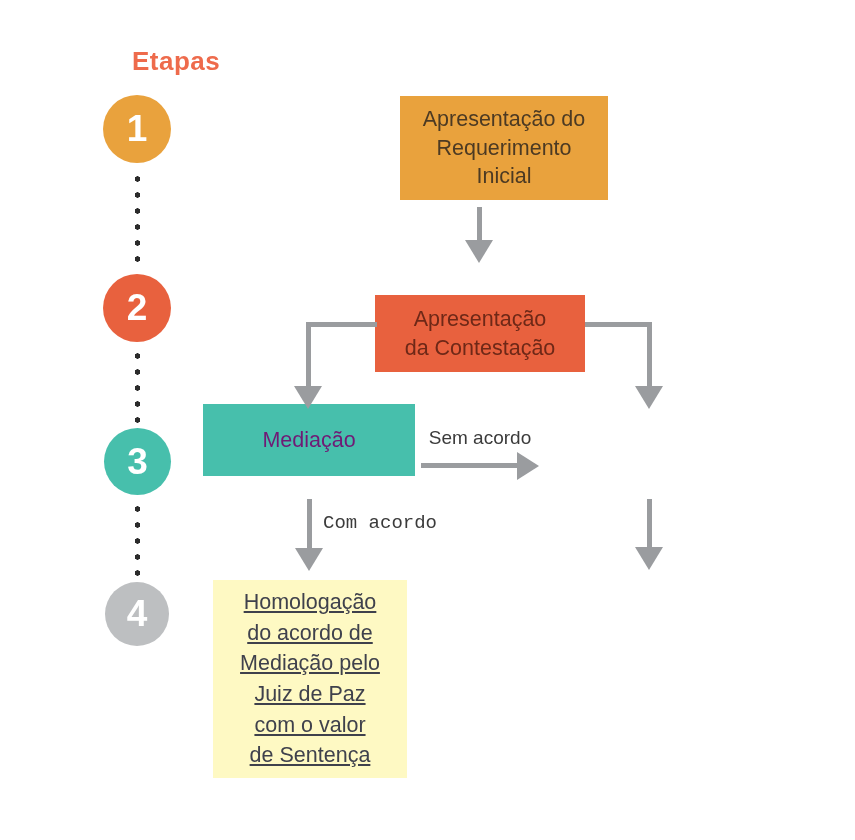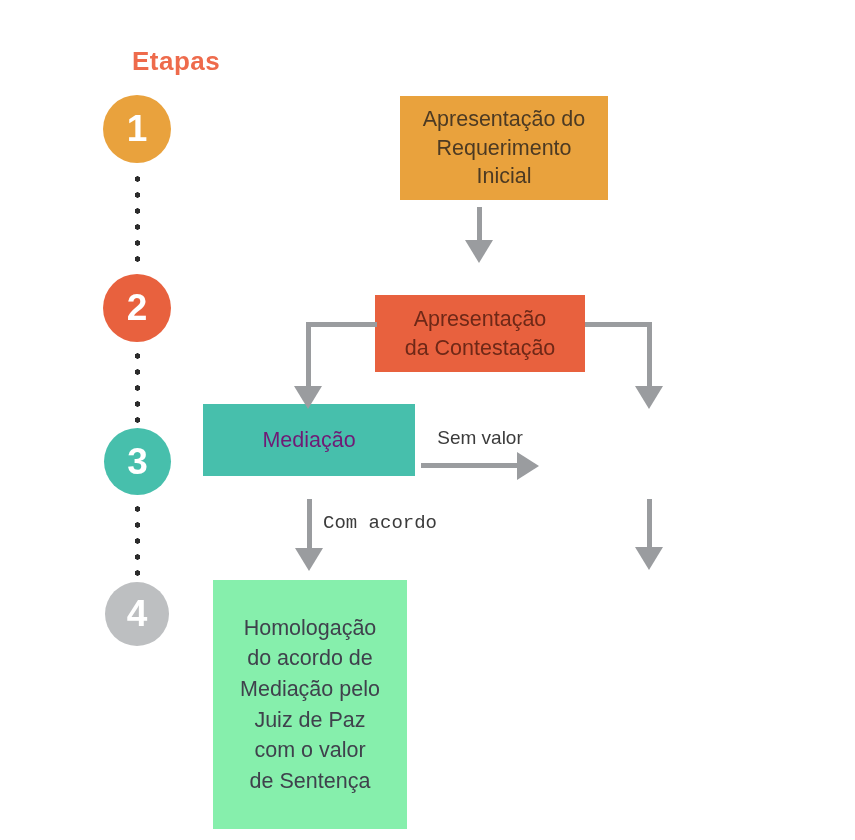--- a/index.html
+++ b/index.html
@@ -32,21 +32,21 @@
   .d3 { top:501px; height:76px; }
   
   .box {
     position:absolute; display:flex; align-items:center; justify-content:center;
     text-align:center; white-space:pre-line; font-size:21.5px; line-height:1.33;
   }
   .box-requerimento { left:400px; top:96px;  width:208px; height:104px; background:#E9A23D; color:#4C3A23; }
   .box-contestacao  { left:375px; top:275px; width:210px; height:77px;  background:#E8613E; color:#6E2817;margin-top:20px; }
   .box-mediacao     { left:203px; top:404px; width:212px; height:72px;  background:#47BFAC; color:#701a75; }
   .box-audiencia    { left:543px; top:425px; width:214px; height:72px;  background:#47BFAC; color:#1E4F49; }
-  .box-homologacao  { left:213px; top:580px; width:194px; height:249px; background:#86efac; color:#3F414C; line-height:1.42; }
+  .box-homologacao  { left:213px; top:580px; width:194px; height:198px; background:#fef9c3; color:#3F414C; line-height:1.42;text-decoration:underline; }
   .box-sentenca     { left:543px; top:580px; width:214px; height:68px;  background:#BDBFC1; color:#3F414C; }
   
   .line { position:absolute; background:#9A9C9F; }
   .head-down {
     position:absolute; width:0; height:0;
     border-left:14px solid transparent; border-right:14px solid transparent;
     border-top:23px solid #9A9C9F;
   }
   .head-right {
     position:absolute; width:0; height:0;
@@ -91,21 +91,21 @@
   <div class="head-down" style="left:465px; top:240px;"></div>
 
   <div class="line" style="left:306px; top:322px; width:71px; height:5px;"></div>
   <div class="line" style="left:306px; top:322px; width:5px; height:64px;"></div>
   <div class="head-down" style="left:294px; top:386px;"></div>
 
   <div class="line" style="left:585px; top:322px; width:67px; height:5px;"></div>
   <div class="line" style="left:647px; top:322px; width:5px; height:64px;"></div>
   <div class="head-down" style="left:635px; top:386px;"></div>
 
-  <div class="edge-label lbl-sem">Sem valor</div>
+  <div class="edge-label lbl-sem">Sem acordo</div>
   <div class="line" style="left:421px; top:463px; width:96px; height:5px;"></div>
   <div class="head-right" style="left:517px; top:452px;"></div>
 
   <div class="edge-label lbl-com">Com acordo</div>
   <div class="line" style="left:307px; top:499px; width:5px; height:49px;"></div>
   <div class="head-down" style="left:295px; top:548px;"></div>
 
   <div class="line" style="left:647px; top:499px; width:5px; height:48px;"></div>
   <div class="head-down" style="left:635px; top:547px;"></div>
 

